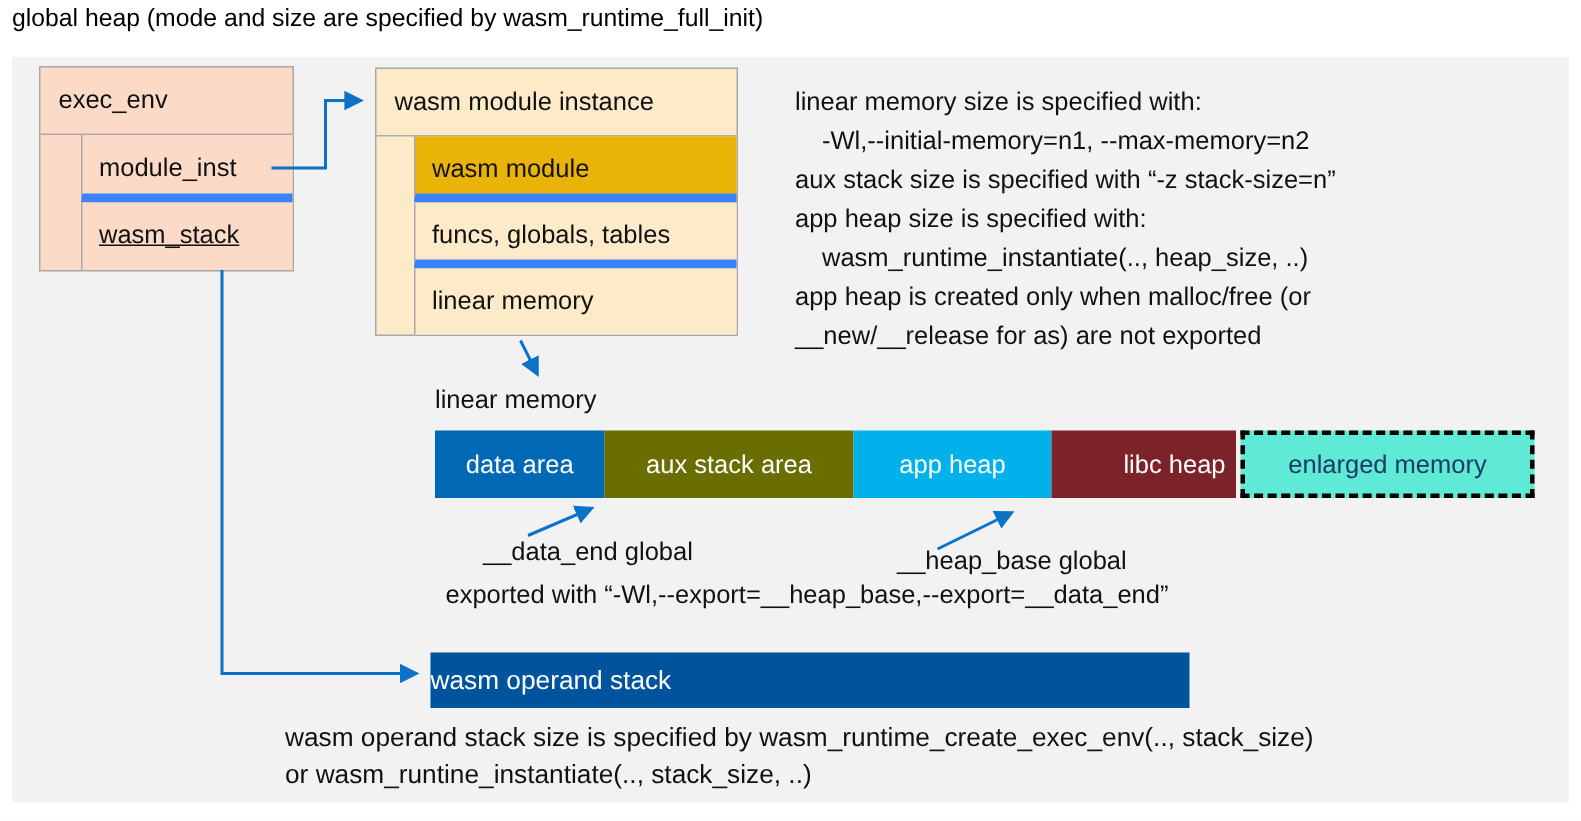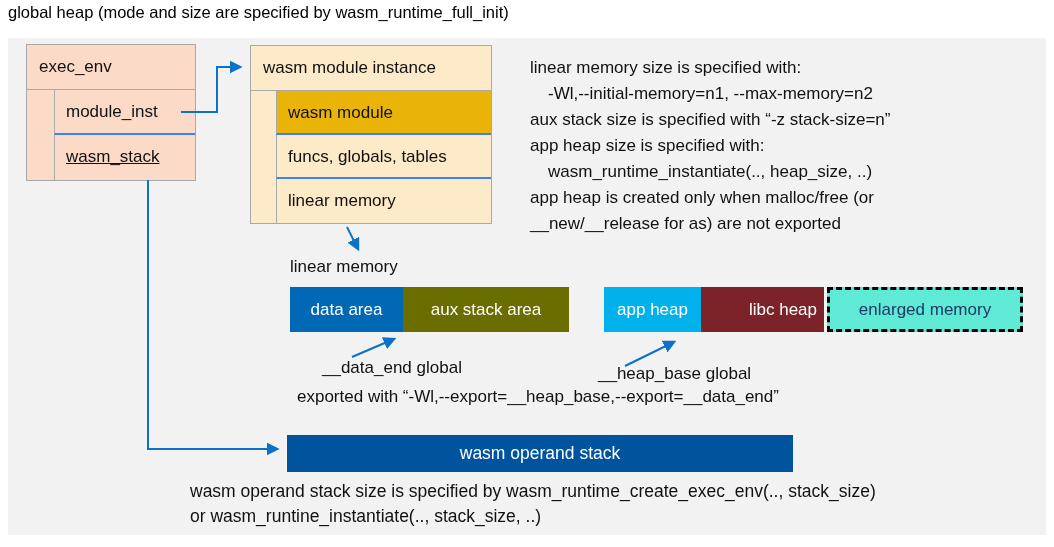--- a/index.html
+++ b/index.html
@@ -7,21 +7,21 @@
     position:relative;width:1054px;height:547px;overflow:hidden;
     font-family:"Liberation Sans","DejaVu Sans",sans-serif;color:#111;background:#fff;
   }
   .abs{position:absolute;}
   .title{left:8px;top:3px;font-size:16.5px;color:#000;}
   .panel{left:8px;top:38px;width:1038px;height:497px;background:#F2F2F2;}
 
   
   .structbox{box-sizing:border-box;border:1px solid #A9A9A9;font-size:17px;}
   .structbox .hdr{box-sizing:border-box;height:45px;line-height:44px;padding-left:12px;border-bottom:1px solid #A9A9A9;}
-  .structbox .row{box-sizing:border-box;border-bottom:2px solid #3b82f6;border-left:1px solid #A9A9A9;padding-left:11px;}
+  .structbox .row{box-sizing:border-box;border-bottom:6px solid #3b82f6;border-left:1px solid #A9A9A9;padding-left:11px;}
   .structbox .row:last-child{border-bottom:none;}
   .execenv{left:26px;top:44px;width:170px;height:137px;background:#FCDAC8;}
   .execenv .row{margin-left:27px;height:45px;line-height:44px;background:#FCDAC8;}
   .instance{left:250px;top:45px;width:242px;height:179px;background:#FDEAC8;}
   .instance .row{margin-left:25px;height:44px;line-height:43px;background:#FDEAC8;}
 
   
   .notes{left:530px;top:55px;width:515px;font-size:17px;line-height:26px;}
   .nline{white-space:nowrap;}
   .nline.indent{padding-left:18px;}
@@ -30,21 +30,21 @@
   .lmlabel{left:290px;top:257px;font-size:17px;}
   .membar{left:290px;top:287px;height:45px;display:flex;align-items:stretch;}
   .seg{display:flex;align-items:center;justify-content:center;font-size:17px;color:#fff;box-sizing:border-box;}
   .seg.enlarged{margin-left:3px;background:#5eead4;border:3px dashed #000;color:#1F3864;}
 
   .anno{font-size:17px;}
   .dataend{left:322px;top:358px;}
   .heapbase{left:598px;top:364px;}
   .exported{left:297px;top:387px;}
 
-  .opstack{left:287px;top:435px;width:506px;height:37px;display:flex;align-items:center;justify-content:center;
+  .opstack{left:287px;top:435px;width:506px;height:37px;display:flex;align-items:center;
            color:#fff;font-size:17.5px;}
   .bottomnotes{left:190px;top:479px;font-size:17.5px;line-height:25px;}
 
   .overlay{left:0;top:0;pointer-events:none;}
   .arrow{fill:none;stroke:#0B72C8;stroke-width:2;}
 </style>
 </head>
 <body>
 
 <div class="canvas">
@@ -77,21 +77,21 @@
   </div>
 
   <div class="abs lmlabel">linear memory</div>
   <div class="abs membar">
     <div class="seg" style="width: 113px; background: rgb(0, 104, 181);">
       <span>data area</span>
     </div>
     <div class="seg" style="width: 166px; background: rgb(106, 109, 0);">
       <span>aux stack area</span>
     </div>
-    <div class="seg" style="width: 97px; background: rgb(0, 177, 236); margin-left: 35px;">
+    <div class="seg" style="width: 132px; background: rgb(0, 177, 236);">
       <span>app heap</span>
     </div>
     <div class="seg" style="width: 123px; background: rgb(123, 35, 40); padding-left: 41px;">
       <span>libc heap</span>
     </div>
     <div class="seg enlarged" style="width: 196px; color: rgb(31, 56, 100);">
       <span>enlarged memory</span>
     </div>
   </div>
 

